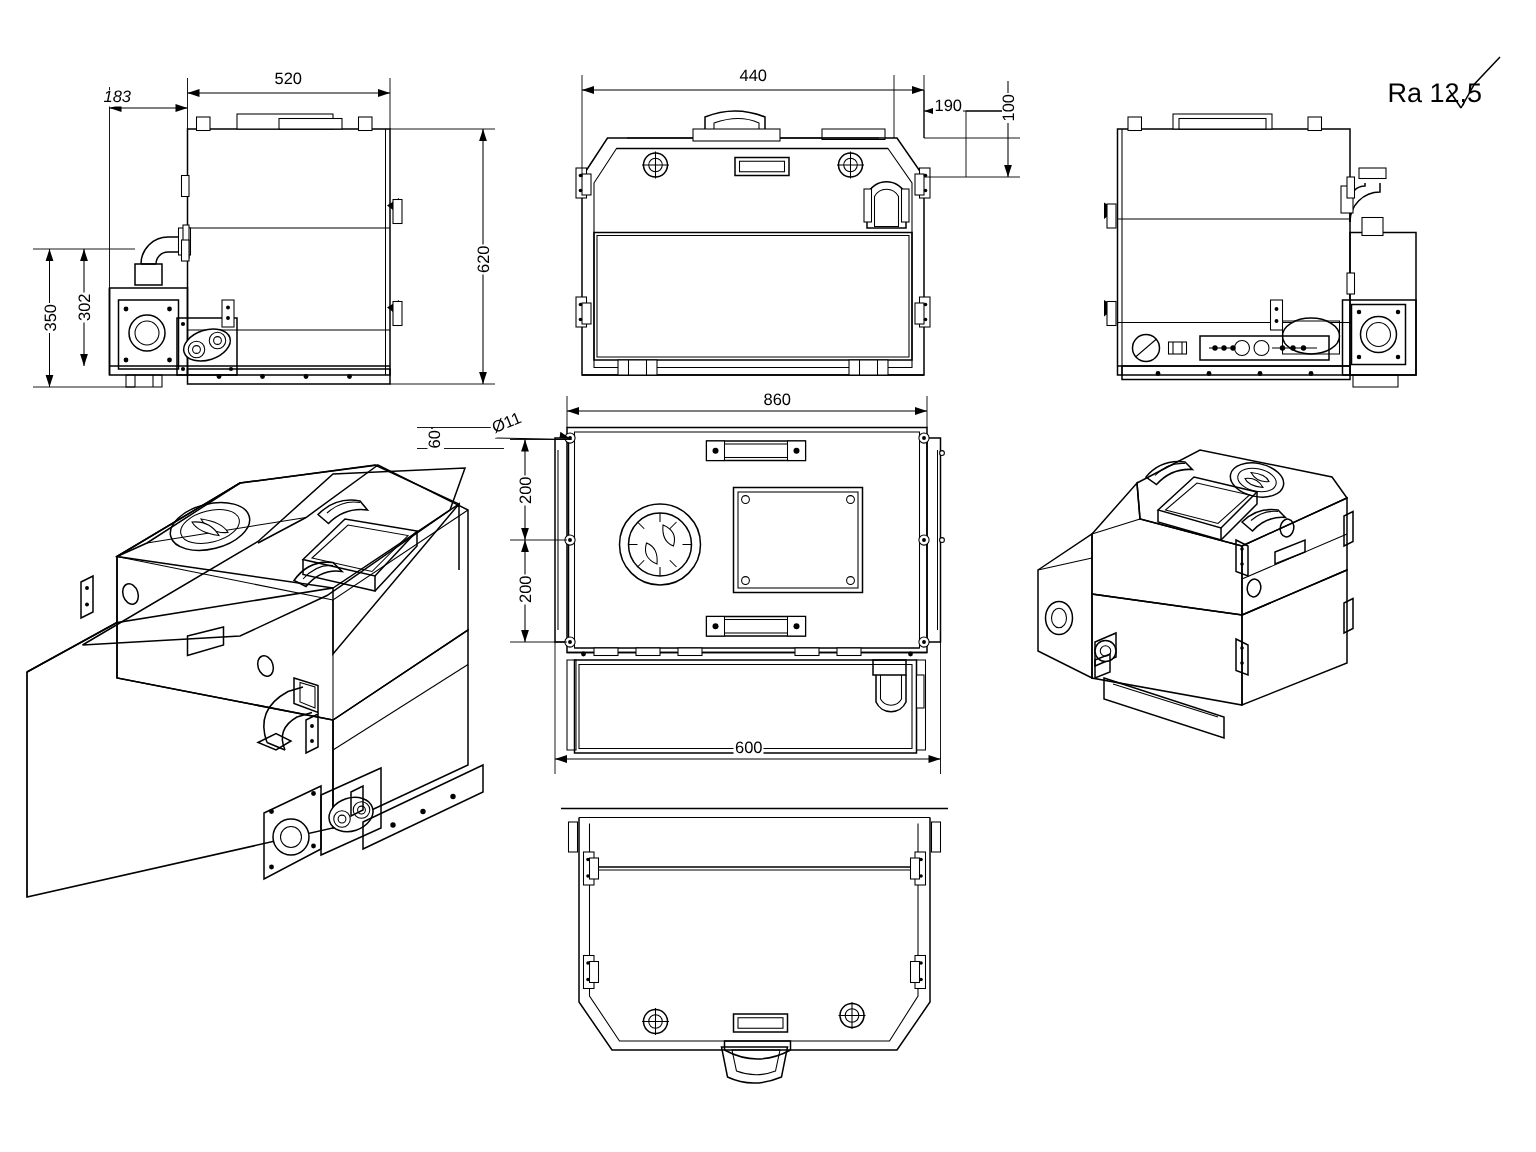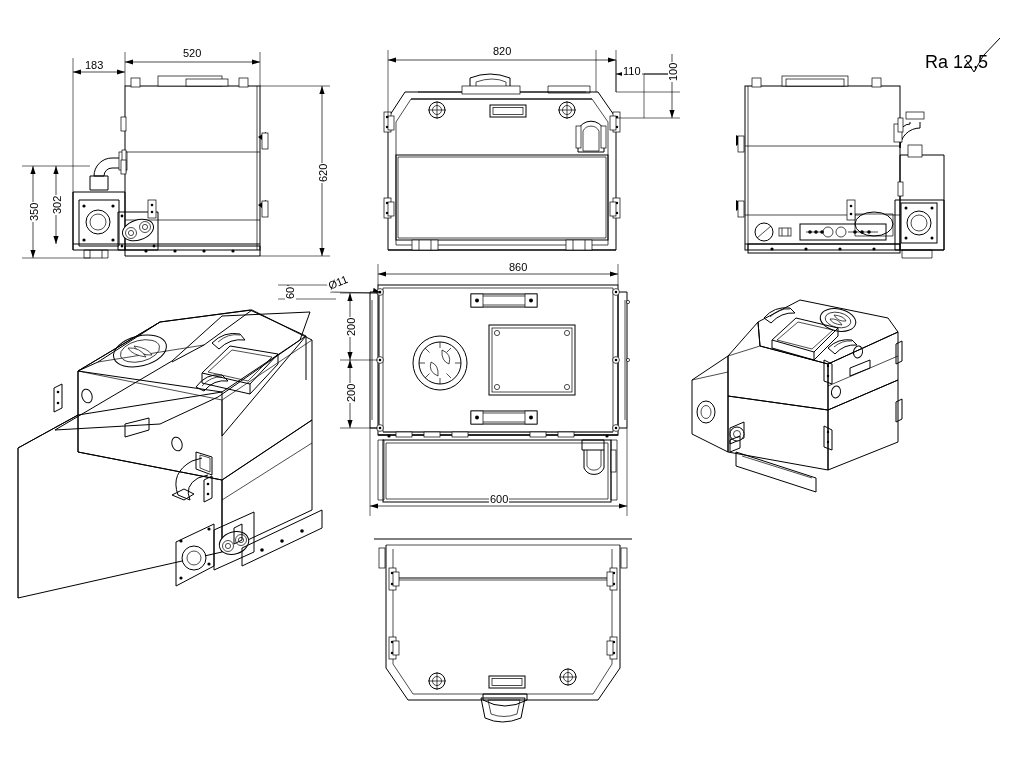--- a/index.html
+++ b/index.html
@@ -615,27 +615,27 @@
     <path class="ln" d="M736 452 L816 478 L816 492 L736 466 Z"></path>
     <path class="ln-t" d="M742 456 L812 478"></path>
     <path class="ln" d="M730 440 l10 -4 v12 l-10 4 z"></path>
   </g>
 
 </svg>
 
 <div class="lbl-layer">
 
   <div class="lbl" style="left:182px; top:48px;">520</div>
-  <div class="lbl" style="left:84px; top:60px;">183</div>
+  <div class="lbl" style="left:68px; top:60px;font-style:italic;">183</div>
   <div class="lbl rot" style="left:318px; top:183px; transform:rotate(-90deg);">620</div>
   <div class="lbl rot" style="left:29px; top:222px; transform:rotate(-90deg);">350</div>
   <div class="lbl rot" style="left:52px; top:215px; transform:rotate(-90deg);">302</div>
 
-  <div class="lbl" style="left:492px; top:46px;">820</div>
-  <div class="lbl" style="left:622px; top:66px;">110</div>
+  <div class="lbl" style="left:492px; top:46px;">440</div>
+  <div class="lbl" style="left:622px; top:66px;">190</div>
   <div class="lbl rot" style="left:668px; top:82px; transform:rotate(-90deg);">100</div>
 
   <div class="lbl" style="left:508px; top:262px;text-align:center;">860</div>
   <div class="lbl" style="left:489px; top:494px;">600</div>
   <div class="lbl rot" style="left:285px; top:300px; transform:rotate(-90deg);">60</div>
   <div class="lbl rot" style="left:346px; top:337px; transform:rotate(-90deg);">200</div>
   <div class="lbl rot" style="left:346px; top:403px; transform:rotate(-90deg);">200</div>
   <div class="lbl rot" style="left:330px; top:292px; transform:rotate(-22deg) translate(0,-11px);">Ø11</div>
 
   <div class="ra" style="left:925px; top:52px;">Ra 12,5</div>

